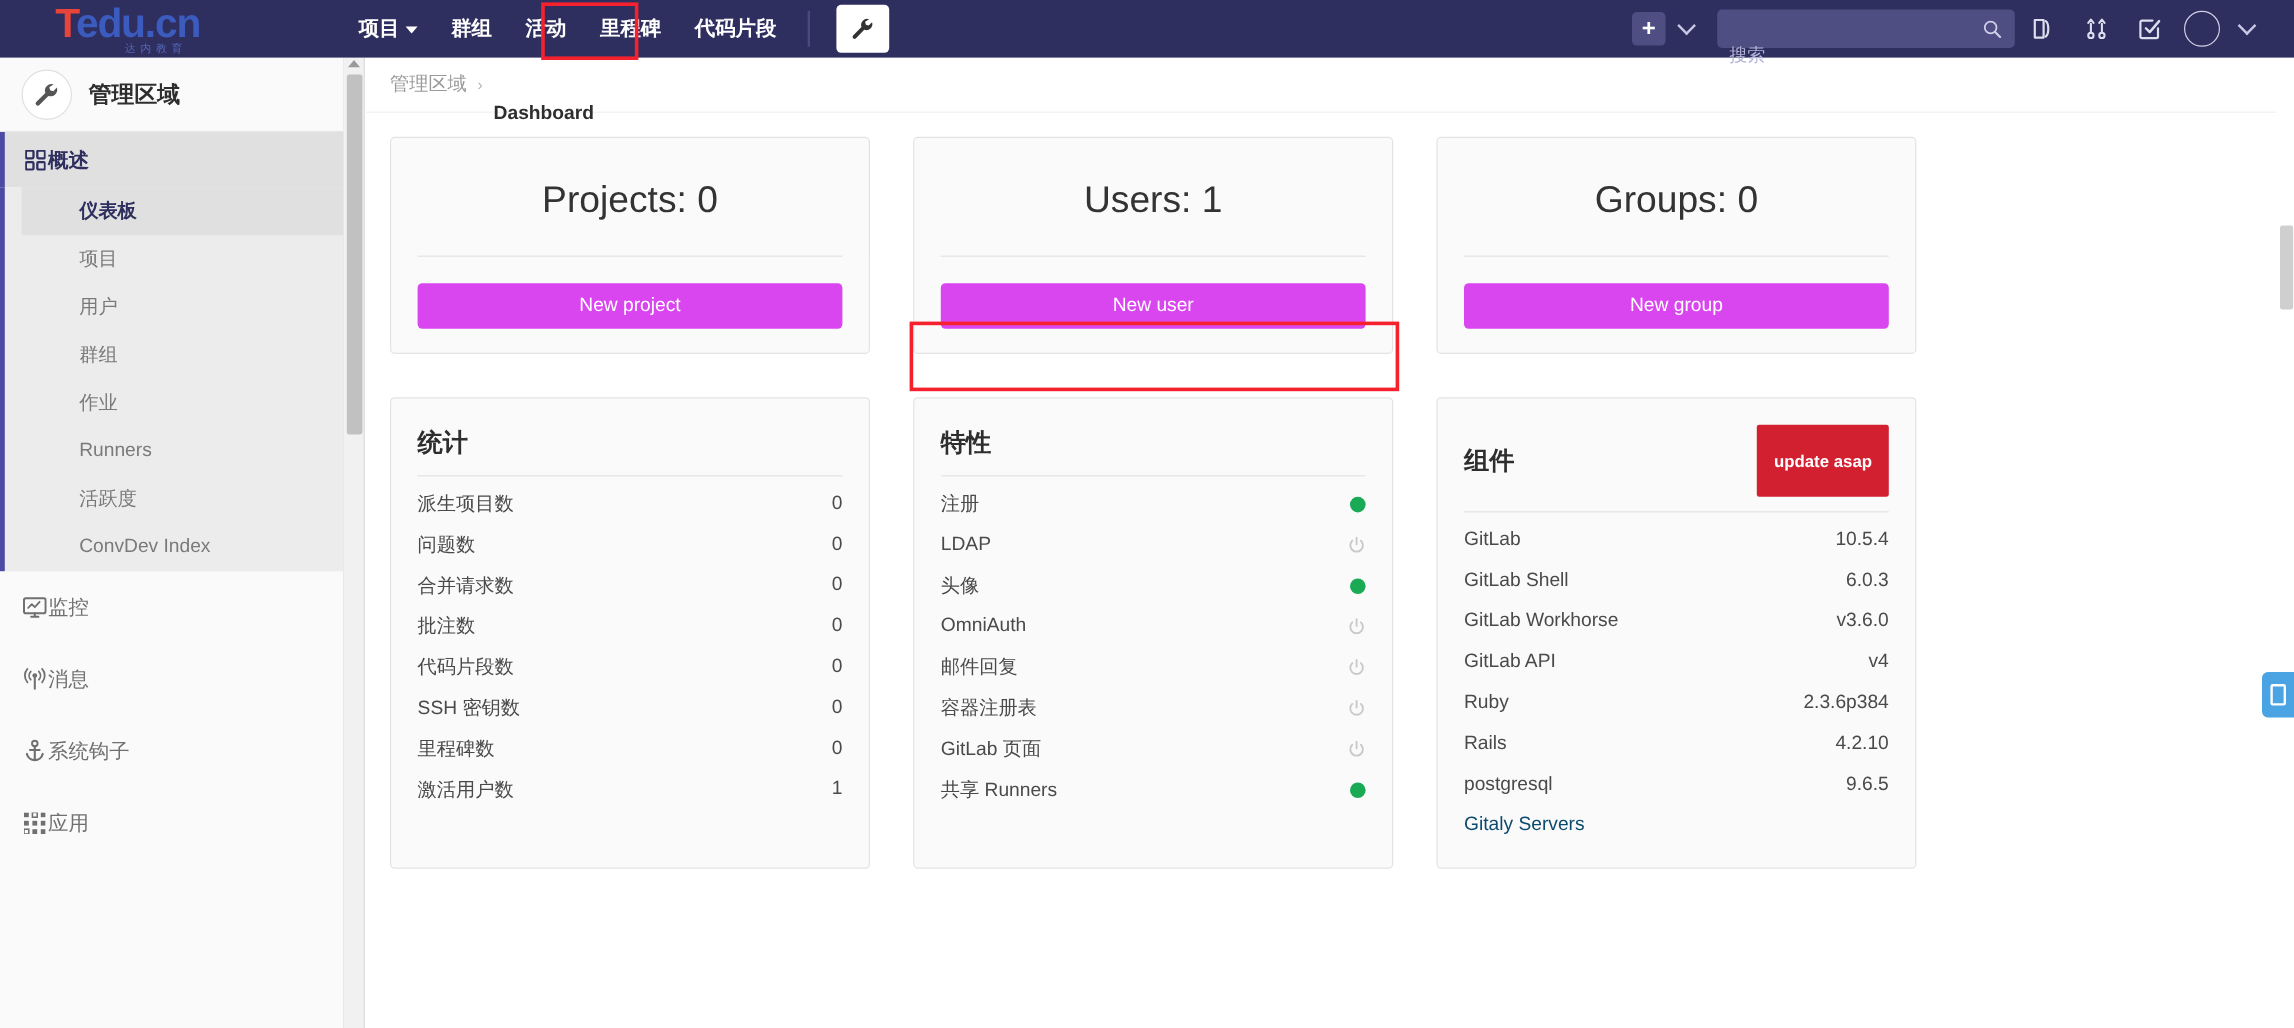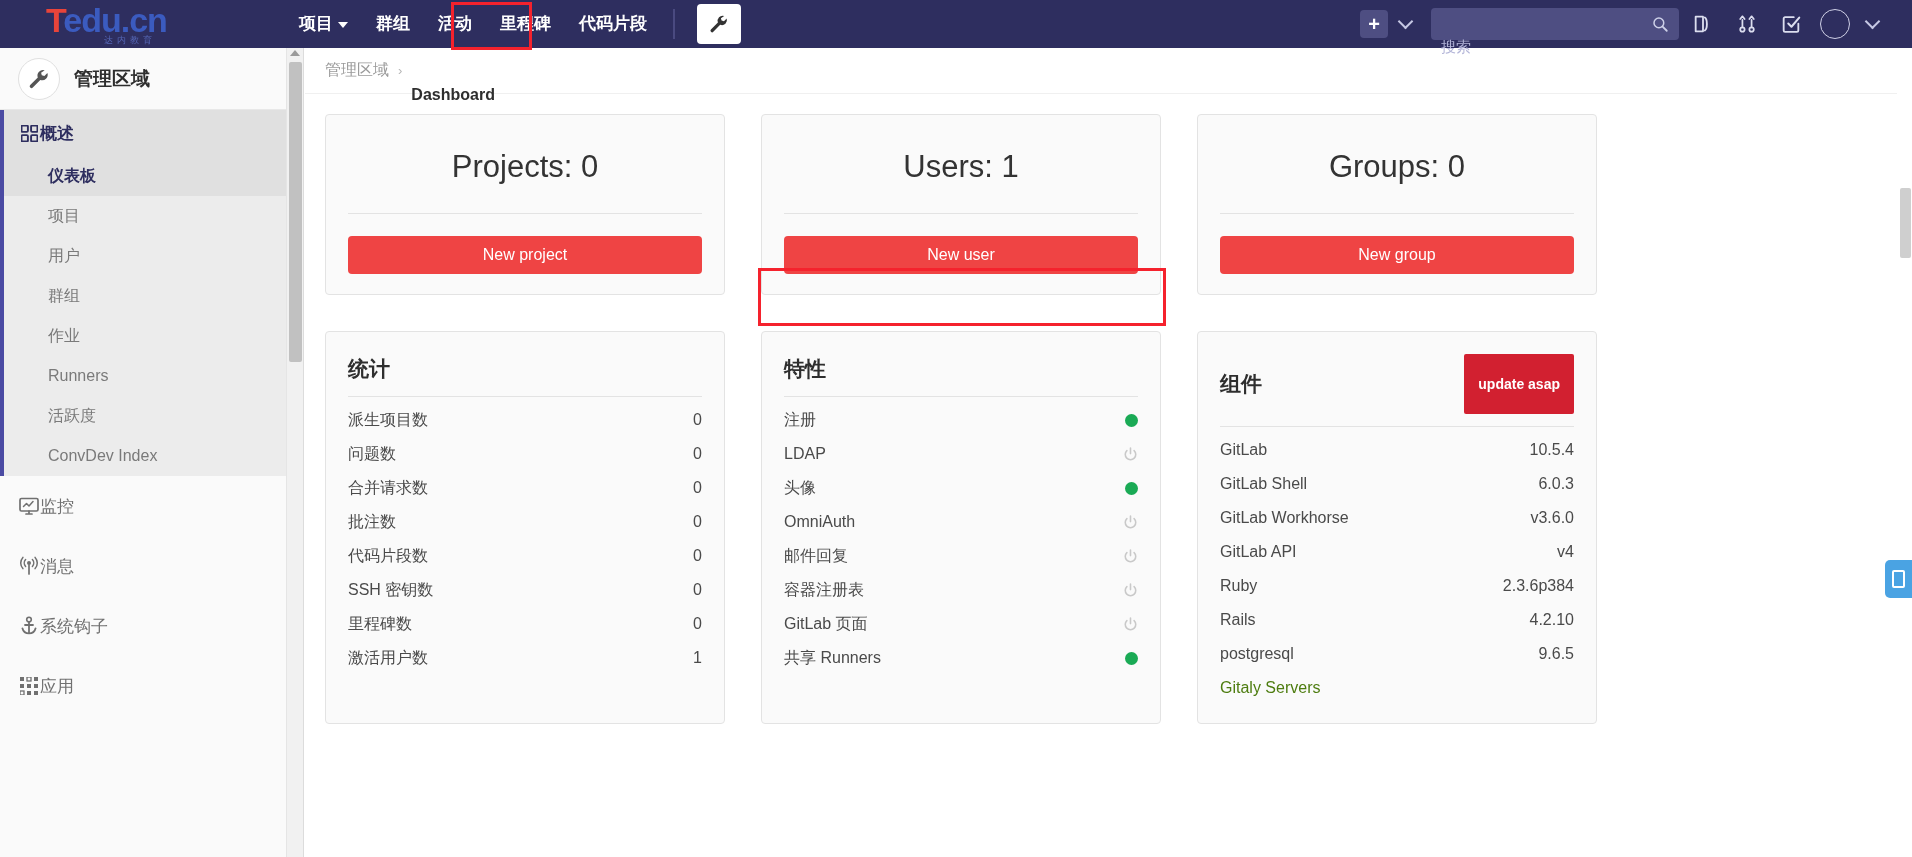--- a/index.html
+++ b/index.html
@@ -112,21 +112,21 @@
   }
   .sb-sub {
     background: #ececec; position: relative;
   }
   .sb-sub::before {
     content: ""; position: absolute; left: 0; top: 0; width: 4px;
     height: 100%; background: #4b4ba3;
   }
   .sb-subrow {
     height: 40px; display: flex; align-items: center; padding-left: 48px;
-    font-size: 16px; color: #7a7a7a; cursor: pointer;
+    font-size: 16px; color: #7a7a7a; cursor: pointer; margin-left: 18px;
   }
   .sb-subrow.sel { background: #e0e0e0; color: #2e2e5f; font-weight: bold; }
   .sb-icon { width: 22px; display: flex; align-items: center; justify-content: center; }
 
   
   .sb-scroll {
     position: absolute; top: 48px; left: 287px; width: 17px; height: 809px;
     background: #f1f1f1; border-right: 1px solid #dcdcdc; z-index: 21;
   }
   .sb-scroll-arrow {
@@ -159,41 +159,41 @@
   .card {
     background: #fafafa; border: 1px solid #e3e3e3; border-radius: 4px;
   }
   .card-top { padding: 34px 22px 20px; }
   .card-count {
     text-align: center; font-size: 31px; color: #333; font-weight: normal;
     margin-bottom: 28px;
   }
   .card-hr { height: 1px; background: #e3e3e3; margin: 0 0 22px; }
   .btn-green {
-    display: block; width: 100%; height: 38px; background: #ef4444;
+    display: block; width: 100%; height: 38px; background: #d946ef;
     color: #fff; font-size: 16px; border: 0; border-radius: 4px;
     cursor: pointer; font-family: inherit;
   }
   .card-body { padding: 22px 22px 18px; }
   .card-head-row {
     display: flex; align-items: center; justify-content: space-between;
     margin-bottom: 12px; min-height: 30px;
   }
   .card-title { font-size: 21px; font-weight: bold; color: #2e2e2e; }
   .badge-red {
     background: #d22030; color: #fff; font-size: 14px; font-weight: bold;
     padding: 22px 14px; border-radius: 2px;
   }
   .sec-hr { height: 1px; background: #e3e3e3; margin-bottom: 6px; }
   .lrow {
     display: flex; align-items: center; justify-content: space-between;
     height: 34px; font-size: 16px; color: #4a4a4a;
   }
   .lrow .val { color: #4a4a4a; }
-  .lrow .link { color: #4d7c0f; cursor: pointer; }
+  .lrow .link { color: #0c4a6e; cursor: pointer; }
   .dot-on {
     width: 13px; height: 13px; border-radius: 50%; background: #1aaa55;
   }
   .pwr { width: 15px; height: 15px; }
 
   
   .right-scroll {
     position: absolute; top: 48px; right: 0; width: 15px; height: 809px;
     background: #fff;
   }

